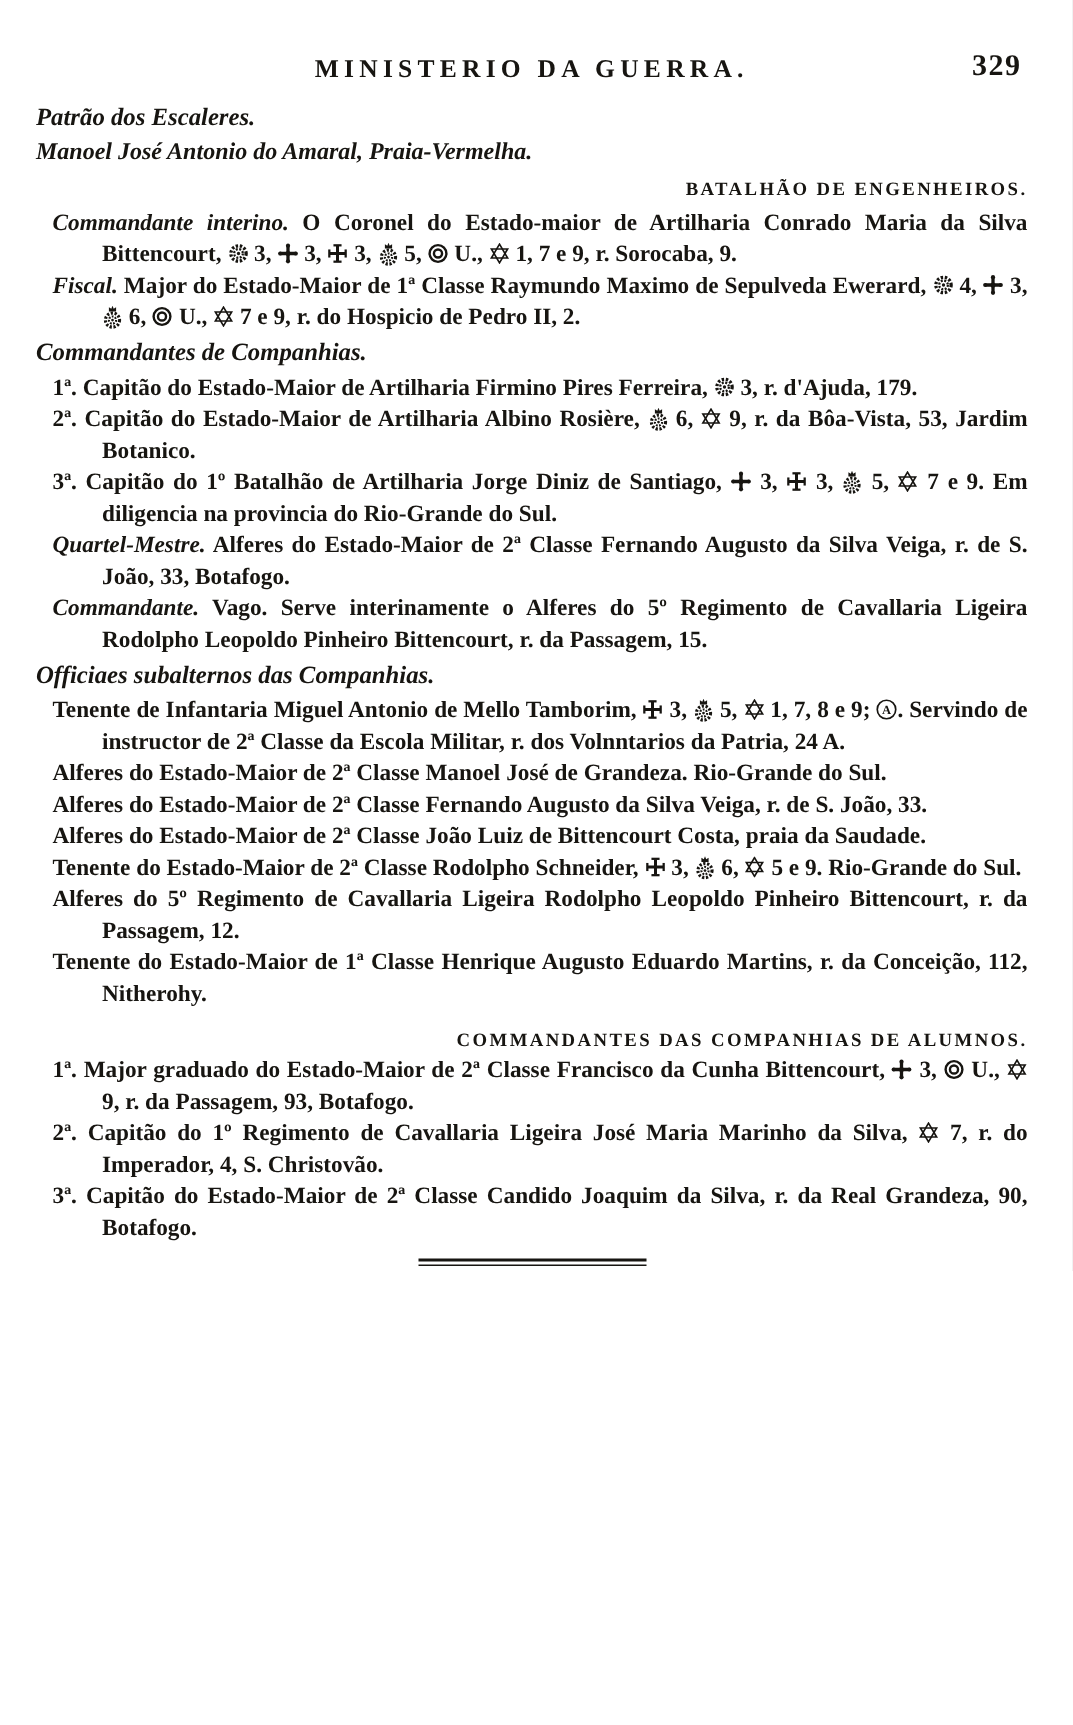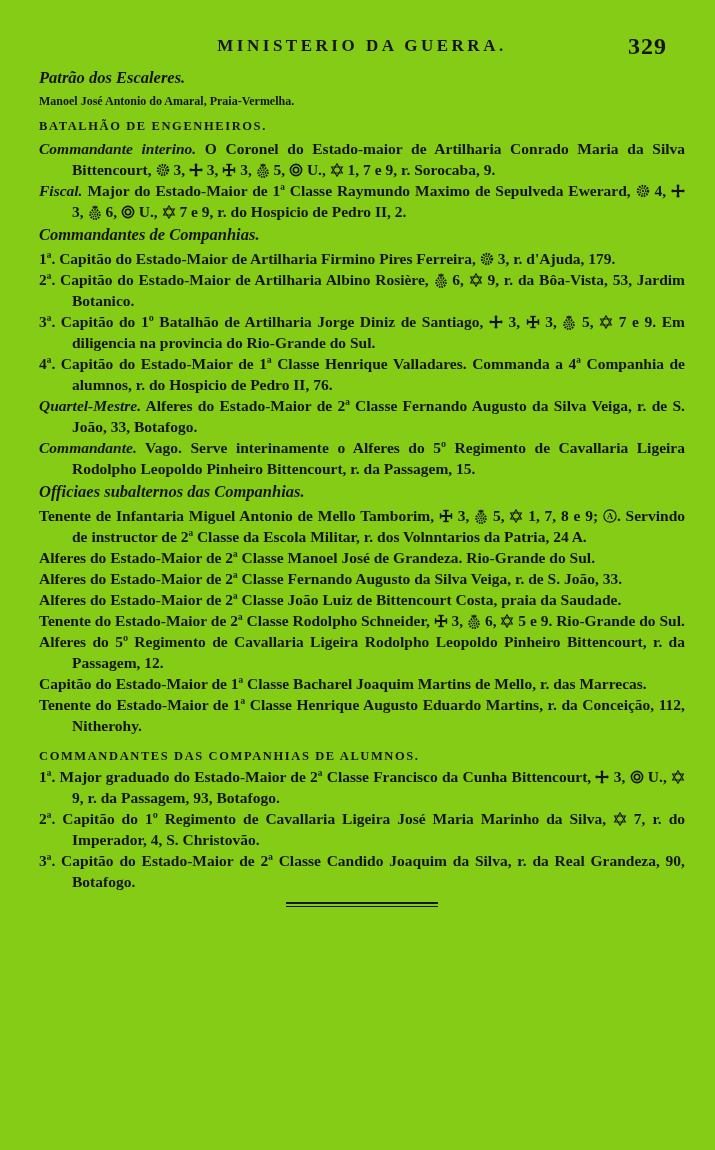--- a/index.html
+++ b/index.html
@@ -1,53 +1,53 @@
 <!DOCTYPE html>
 <html><head>
 <meta charset="utf-8">
 <style>
   html,body{margin:0;padding:0;background:#e8e8e6;}
   .page{
     position:relative;
     width:715px;height:1150px;
-    background:#84cc16;
+    background:#ffffff;
     box-sizing:border-box;
-    padding:36px 30px 0 39px;
+    padding:36px 30px 0 24px;
     overflow:hidden;
     color:#171511;
     font-family:"Liberation Serif", serif;
     font-weight:700;
   }
   .header{position:relative;height:28px;margin-bottom:2px;}
   .title{
     text-align:center;
     font-size:17px;
     letter-spacing:3.5px;
     font-weight:700;
   }
   .pagenum{
-    position:absolute;right:18px;top:-3px;
-    font-size:24px;letter-spacing:1px;font-weight:700;
+    position:absolute;right:4px;top:-3px;
+    font-size:20px;letter-spacing:1px;font-weight:700;
   }
   .h-italic{
     font-style:italic;text-align:left;
     font-size:16.5px;line-height:23px;
     margin:1px 0 2px;
   }
   .h-caps{
-    text-align:left;
+    text-align:right;
     font-size:12.5px;letter-spacing:1.6px;
     line-height:20px;margin:4px 0 2px;
   }
   .gap-top{margin-top:10px;margin-bottom:0;}
-  .plain{font-size:12px;line-height:21px;}
+  .plain{font-size:16px;line-height:21px;font-style:italic;}
   .entry{
     font-size:15.5px;line-height:21px;
     text-align:justify;
-    padding-left:33px;text-indent:-33px;
+    padding-left:33px;text-indent:-33px;margin-left:11px;
   }
   .lead{font-style:italic;}
   .icon{
     display:inline-block;width:14px;height:14px;
     vertical-align:-2px;text-indent:0;
   }
   .icon.tall{width:14px;height:17px;vertical-align:-4px;}
   .icon svg{display:block;width:100%;height:100%;}
   .end-rule{
     width:152px;height:2px;
@@ -151,21 +151,20 @@
             <rect x="11.7" y="4.3" width="1.5" height="5.4" fill="#171511"></rect>
           </svg></span> 3, <span class="icon tall"><svg viewBox="0 0 14 17">
             <path d="M4.6 4.6V1.8l1.6 1L7 .9l.8 1.9 1.6-1v2.8z" fill="#171511"></path>
             <circle cx="7" cy="10.4" r="4.7" fill="none" stroke="#171511" stroke-width="2.1" stroke-dasharray="1.5 1.1"></circle>
             <circle cx="7" cy="10.4" r="2.4" fill="none" stroke="#171511" stroke-width="1.4" stroke-dasharray="1.2 0.9"></circle>
             <circle cx="7" cy="10.4" r="0.9" fill="#171511"></circle>
           </svg></span> 5, <span class="icon"><svg viewBox="0 0 14 14">
             <path d="M7 0.8 12.4 10H1.6Z" fill="none" stroke="#171511" stroke-width="1.1"></path>
             <path d="M7 13.2 1.6 4h10.8Z" fill="none" stroke="#171511" stroke-width="1.1"></path>
           </svg></span> 7 e 9. Em diligencia na provincia do Rio-Grande do Sul.</div>
-      <div class="entry"><span>4ª.</span> Capitão do Estado-Maior de 1ª Classe Henrique Valladares. Commanda a 4ª Companhia de alumnos, r. do Hospicio de Pedro II, 76.</div>
       <div class="entry"><span class="lead">Quartel-Mestre.</span> Alferes do Estado-Maior de 2ª Classe Fernando Augusto da Silva Veiga, r. de S. João, 33, Botafogo.</div>
       <div class="entry"><span class="lead">Commandante.</span> Vago. Serve interinamente o Alferes do 5º Regimento de Cavallaria Ligeira Rodolpho Leopoldo Pinheiro Bittencourt, r. da Passagem, 15.</div>
       <div class="h-italic">Officiaes subalternos das Companhias.</div>
       <div class="entry">Tenente de Infantaria Miguel Antonio de Mello Tamborim, <span class="icon"><svg viewBox="0 0 14 14">
             <path d="M6 2h2v4h4v2H8v4H6V8H2V6h4z" fill="#171511"></path>
             <rect x="4.3" y="0.8" width="5.4" height="1.5" fill="#171511"></rect>
             <rect x="4.3" y="11.7" width="5.4" height="1.5" fill="#171511"></rect>
             <rect x="0.8" y="4.3" width="1.5" height="5.4" fill="#171511"></rect>
             <rect x="11.7" y="4.3" width="1.5" height="5.4" fill="#171511"></rect>
           </svg></span> 3, <span class="icon tall"><svg viewBox="0 0 14 17">
@@ -192,21 +191,20 @@
           </svg></span> 3, <span class="icon tall"><svg viewBox="0 0 14 17">
             <path d="M4.6 4.6V1.8l1.6 1L7 .9l.8 1.9 1.6-1v2.8z" fill="#171511"></path>
             <circle cx="7" cy="10.4" r="4.7" fill="none" stroke="#171511" stroke-width="2.1" stroke-dasharray="1.5 1.1"></circle>
             <circle cx="7" cy="10.4" r="2.4" fill="none" stroke="#171511" stroke-width="1.4" stroke-dasharray="1.2 0.9"></circle>
             <circle cx="7" cy="10.4" r="0.9" fill="#171511"></circle>
           </svg></span> 6, <span class="icon"><svg viewBox="0 0 14 14">
             <path d="M7 0.8 12.4 10H1.6Z" fill="none" stroke="#171511" stroke-width="1.1"></path>
             <path d="M7 13.2 1.6 4h10.8Z" fill="none" stroke="#171511" stroke-width="1.1"></path>
           </svg></span> 5 e 9. Rio-Grande do Sul.</div>
       <div class="entry">Alferes do 5º Regimento de Cavallaria Ligeira Rodolpho Leopoldo Pinheiro Bittencourt, r. da Passagem, 12.</div>
-      <div class="entry">Capitão do Estado-Maior de 1ª Classe Bacharel Joaquim Martins de Mello, r. das Marrecas.</div>
       <div class="entry">Tenente do Estado-Maior de 1ª Classe Henrique Augusto Eduardo Martins, r. da Conceição, 112, Nitherohy.</div>
       <div class="h-caps gap-top">COMMANDANTES DAS COMPANHIAS DE ALUMNOS.</div>
       <div class="entry"><span>1ª.</span> Major graduado do Estado-Maior de 2ª Classe Francisco da Cunha Bittencourt, <span class="icon"><svg viewBox="0 0 14 14">
             <path d="M5.9 1.5H8.1V5.9H12.5V8.1H8.1V12.5H5.9V8.1H1.5V5.9H5.9Z" fill="#171511"></path>
             <circle cx="7" cy="1.8" r="1.4" fill="#171511"></circle>
             <circle cx="7" cy="12.2" r="1.4" fill="#171511"></circle>
             <circle cx="1.8" cy="7" r="1.4" fill="#171511"></circle>
             <circle cx="12.2" cy="7" r="1.4" fill="#171511"></circle>
             <circle cx="7" cy="7" r="1.7" fill="#171511"></circle>
           </svg></span> 3, <span class="icon"><svg viewBox="0 0 14 14">

